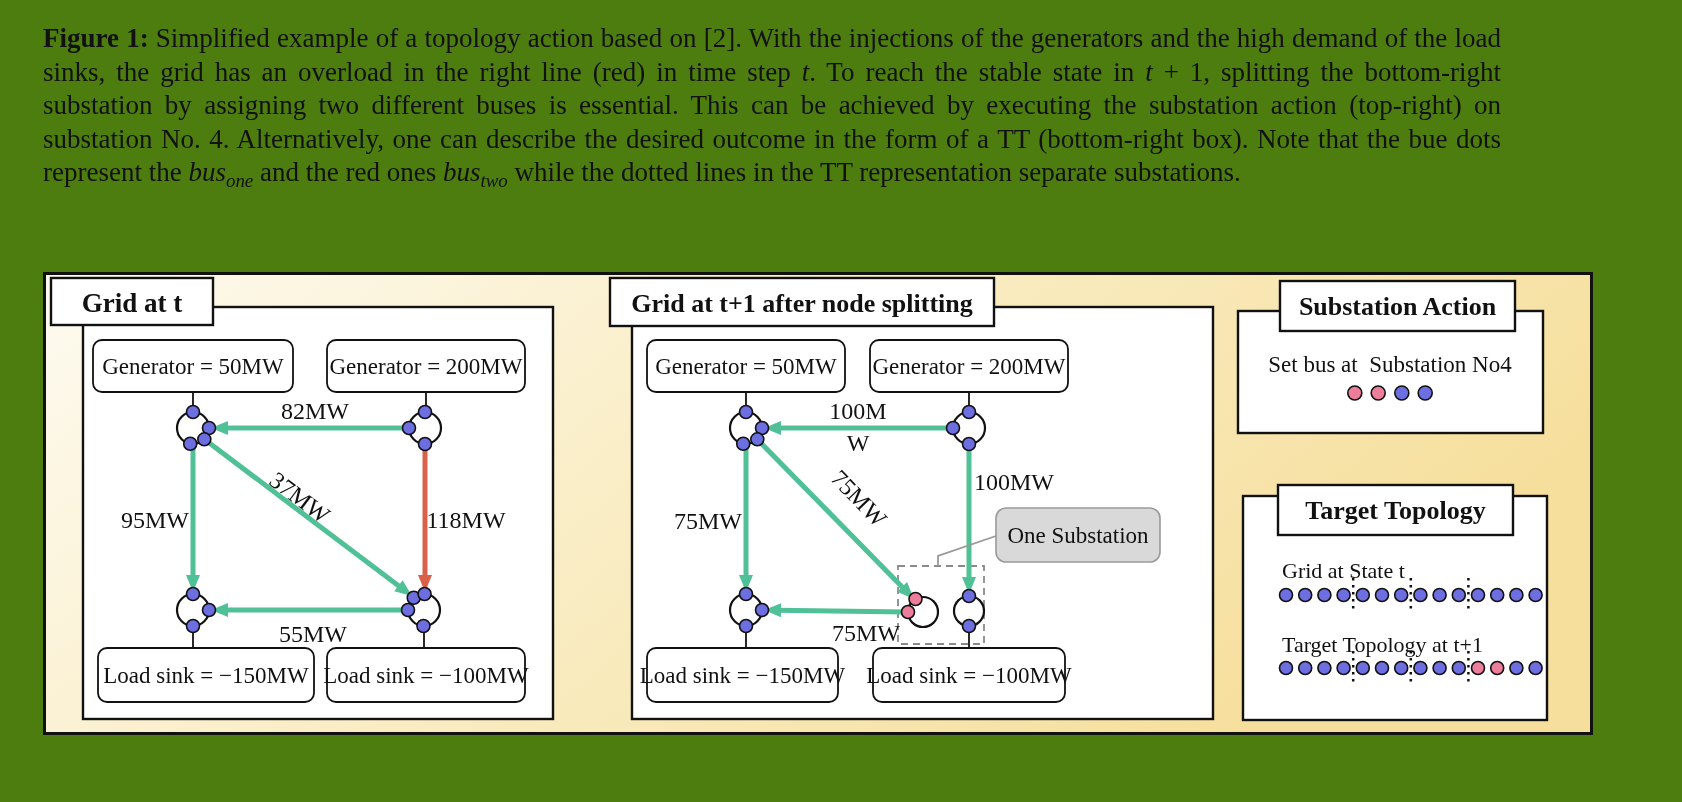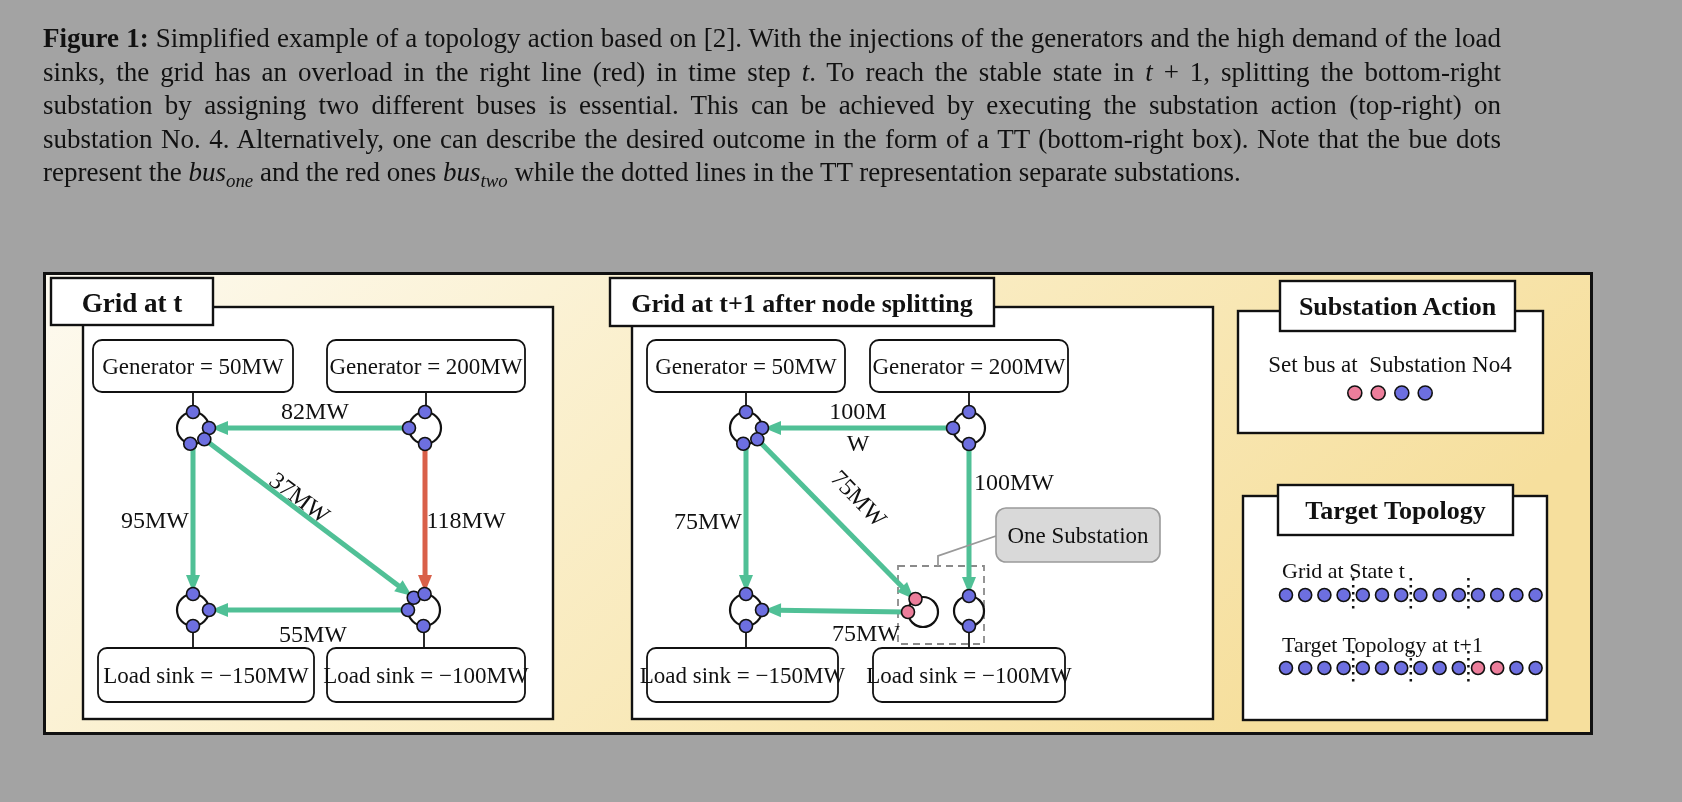--- a/index.html
+++ b/index.html
@@ -1,16 +1,16 @@
 <!DOCTYPE html>
 <html><head>
 <meta charset="utf-8">
 <style>
   html,body{margin:0;padding:0;background:#ffffff;}
-  #page{position:relative;width:1682px;height:802px;background:#a3a3a3;overflow:hidden;
+  #page{position:relative;width:1682px;height:802px;background:#4d7c0f;overflow:hidden;
         font-family:"Liberation Serif","DejaVu Serif",serif;}
   #caption{position:absolute;left:43px;top:22px;width:1458px;font-size:27px;line-height:33.6px;
            color:#111;text-align:justify;}
   #caption .b{font-weight:700;}
   #caption .i{font-style:italic;}
   #caption sub{font-size:70%;font-style:italic;}
   #figwrap{position:absolute;left:43px;top:272px;width:1550px;height:463px;}
   svg text{fill:#111;}
   .t-title{font:700 27px "Liberation Serif","DejaVu Serif",serif;}
   .t-title-s{font:700 26px "Liberation Serif","DejaVu Serif",serif;}

